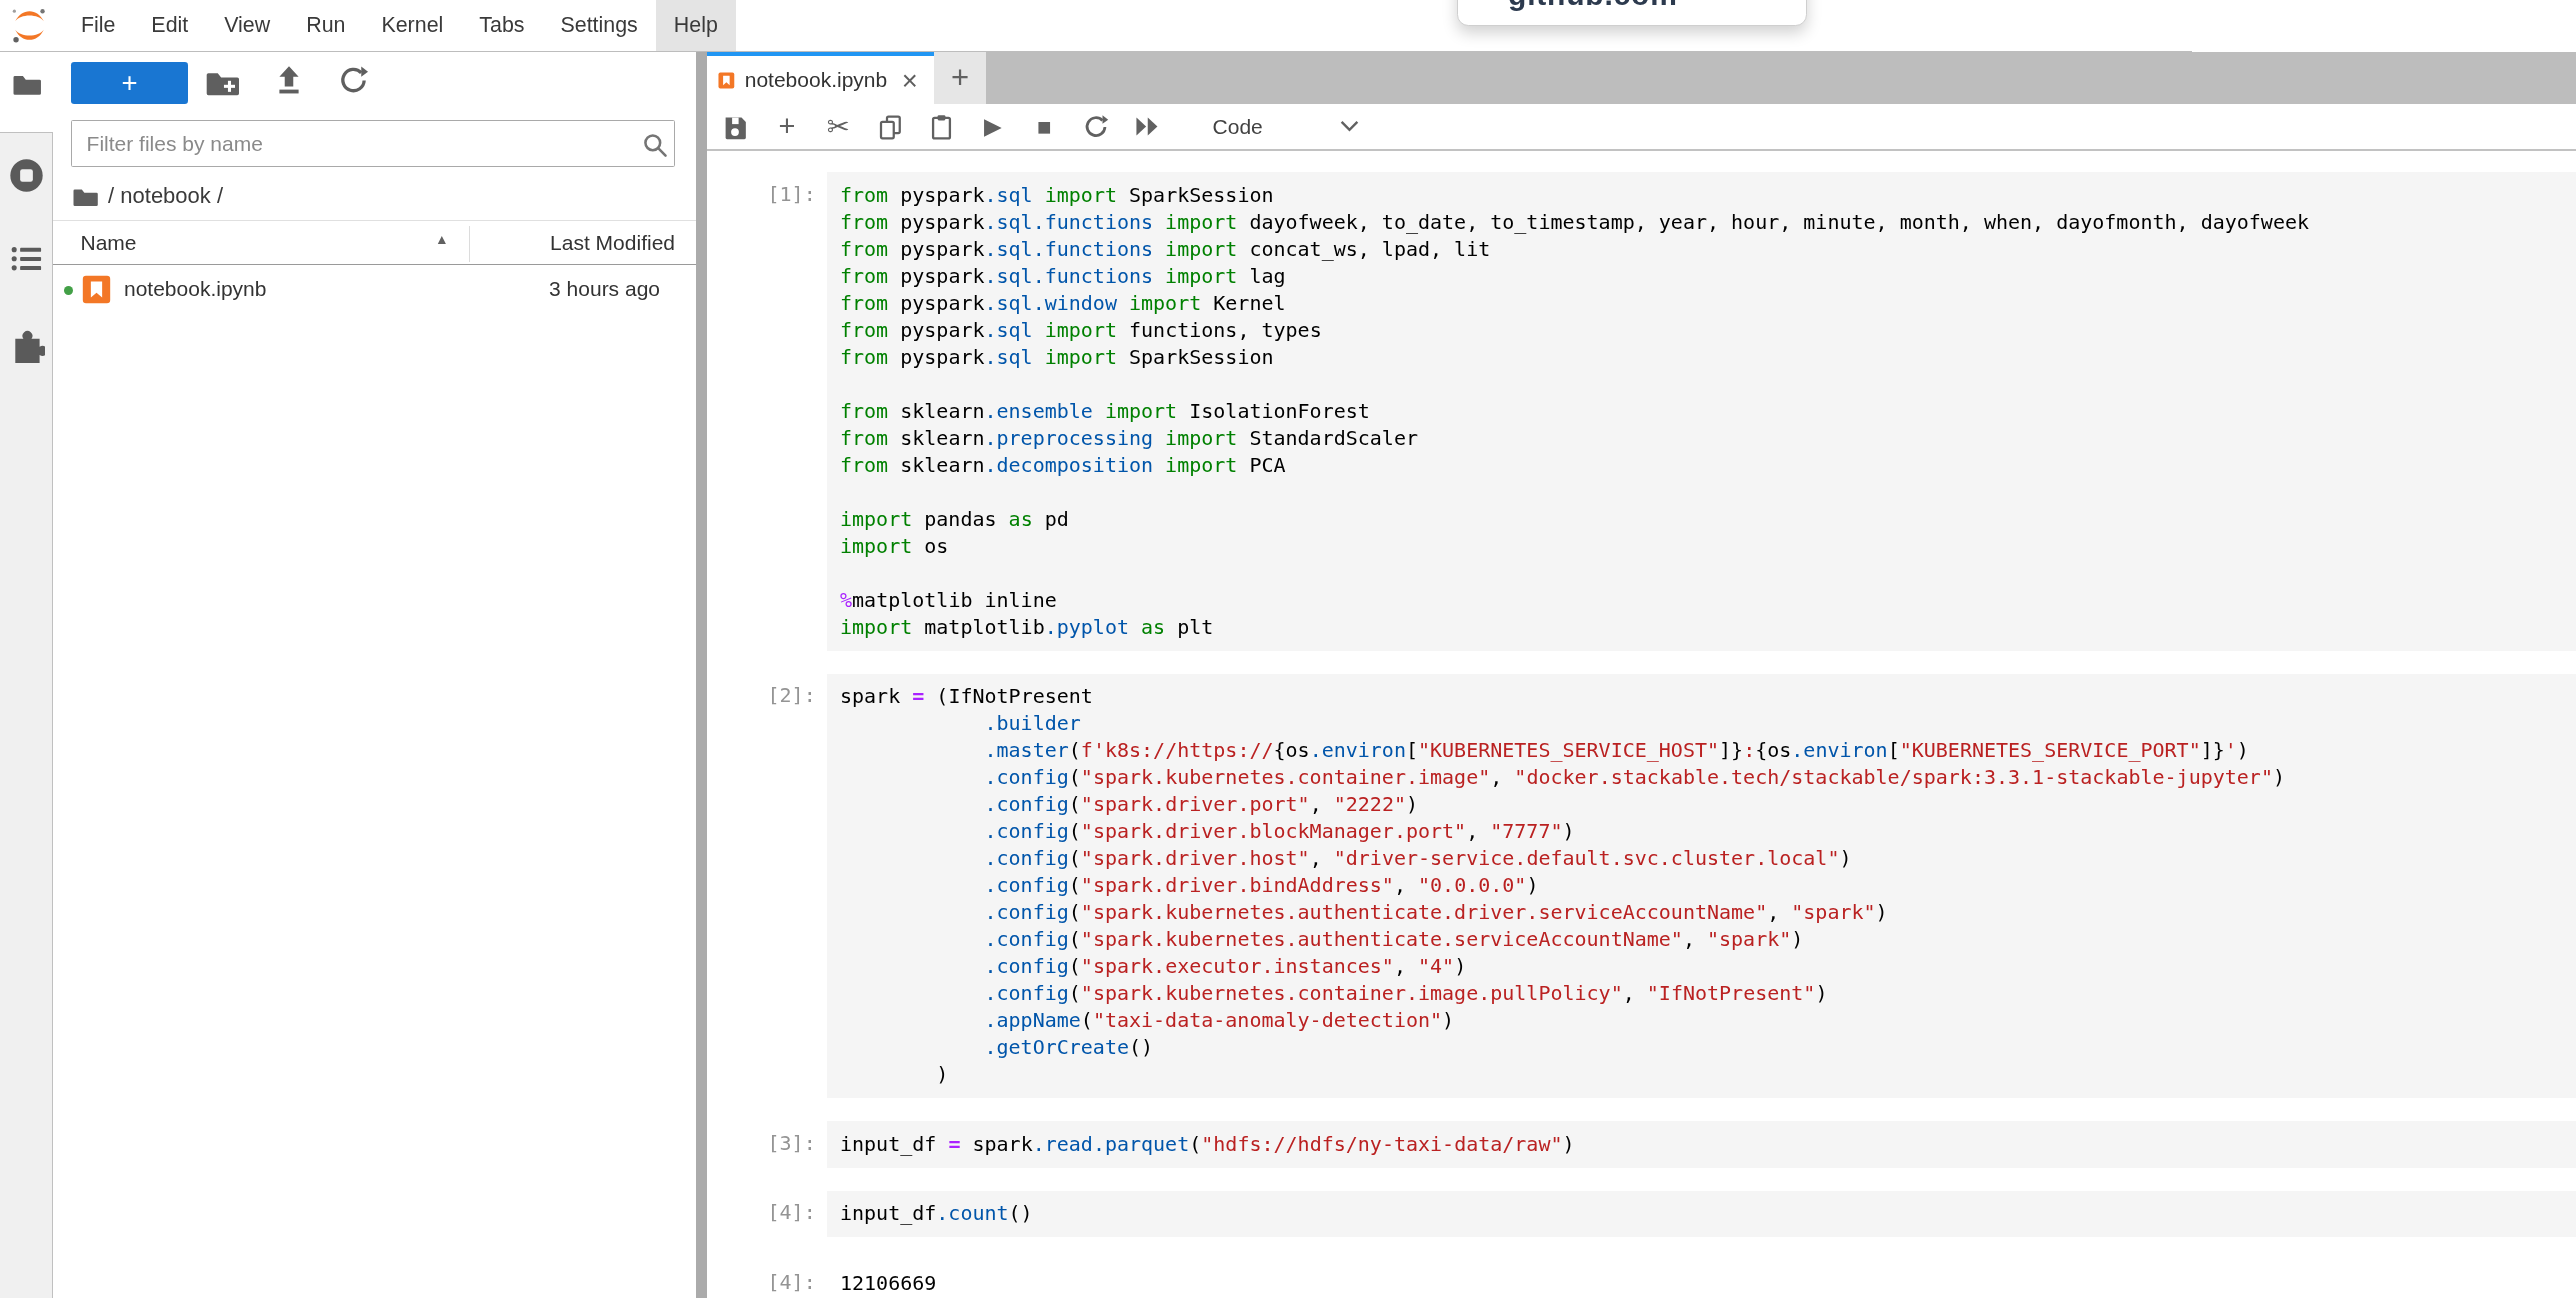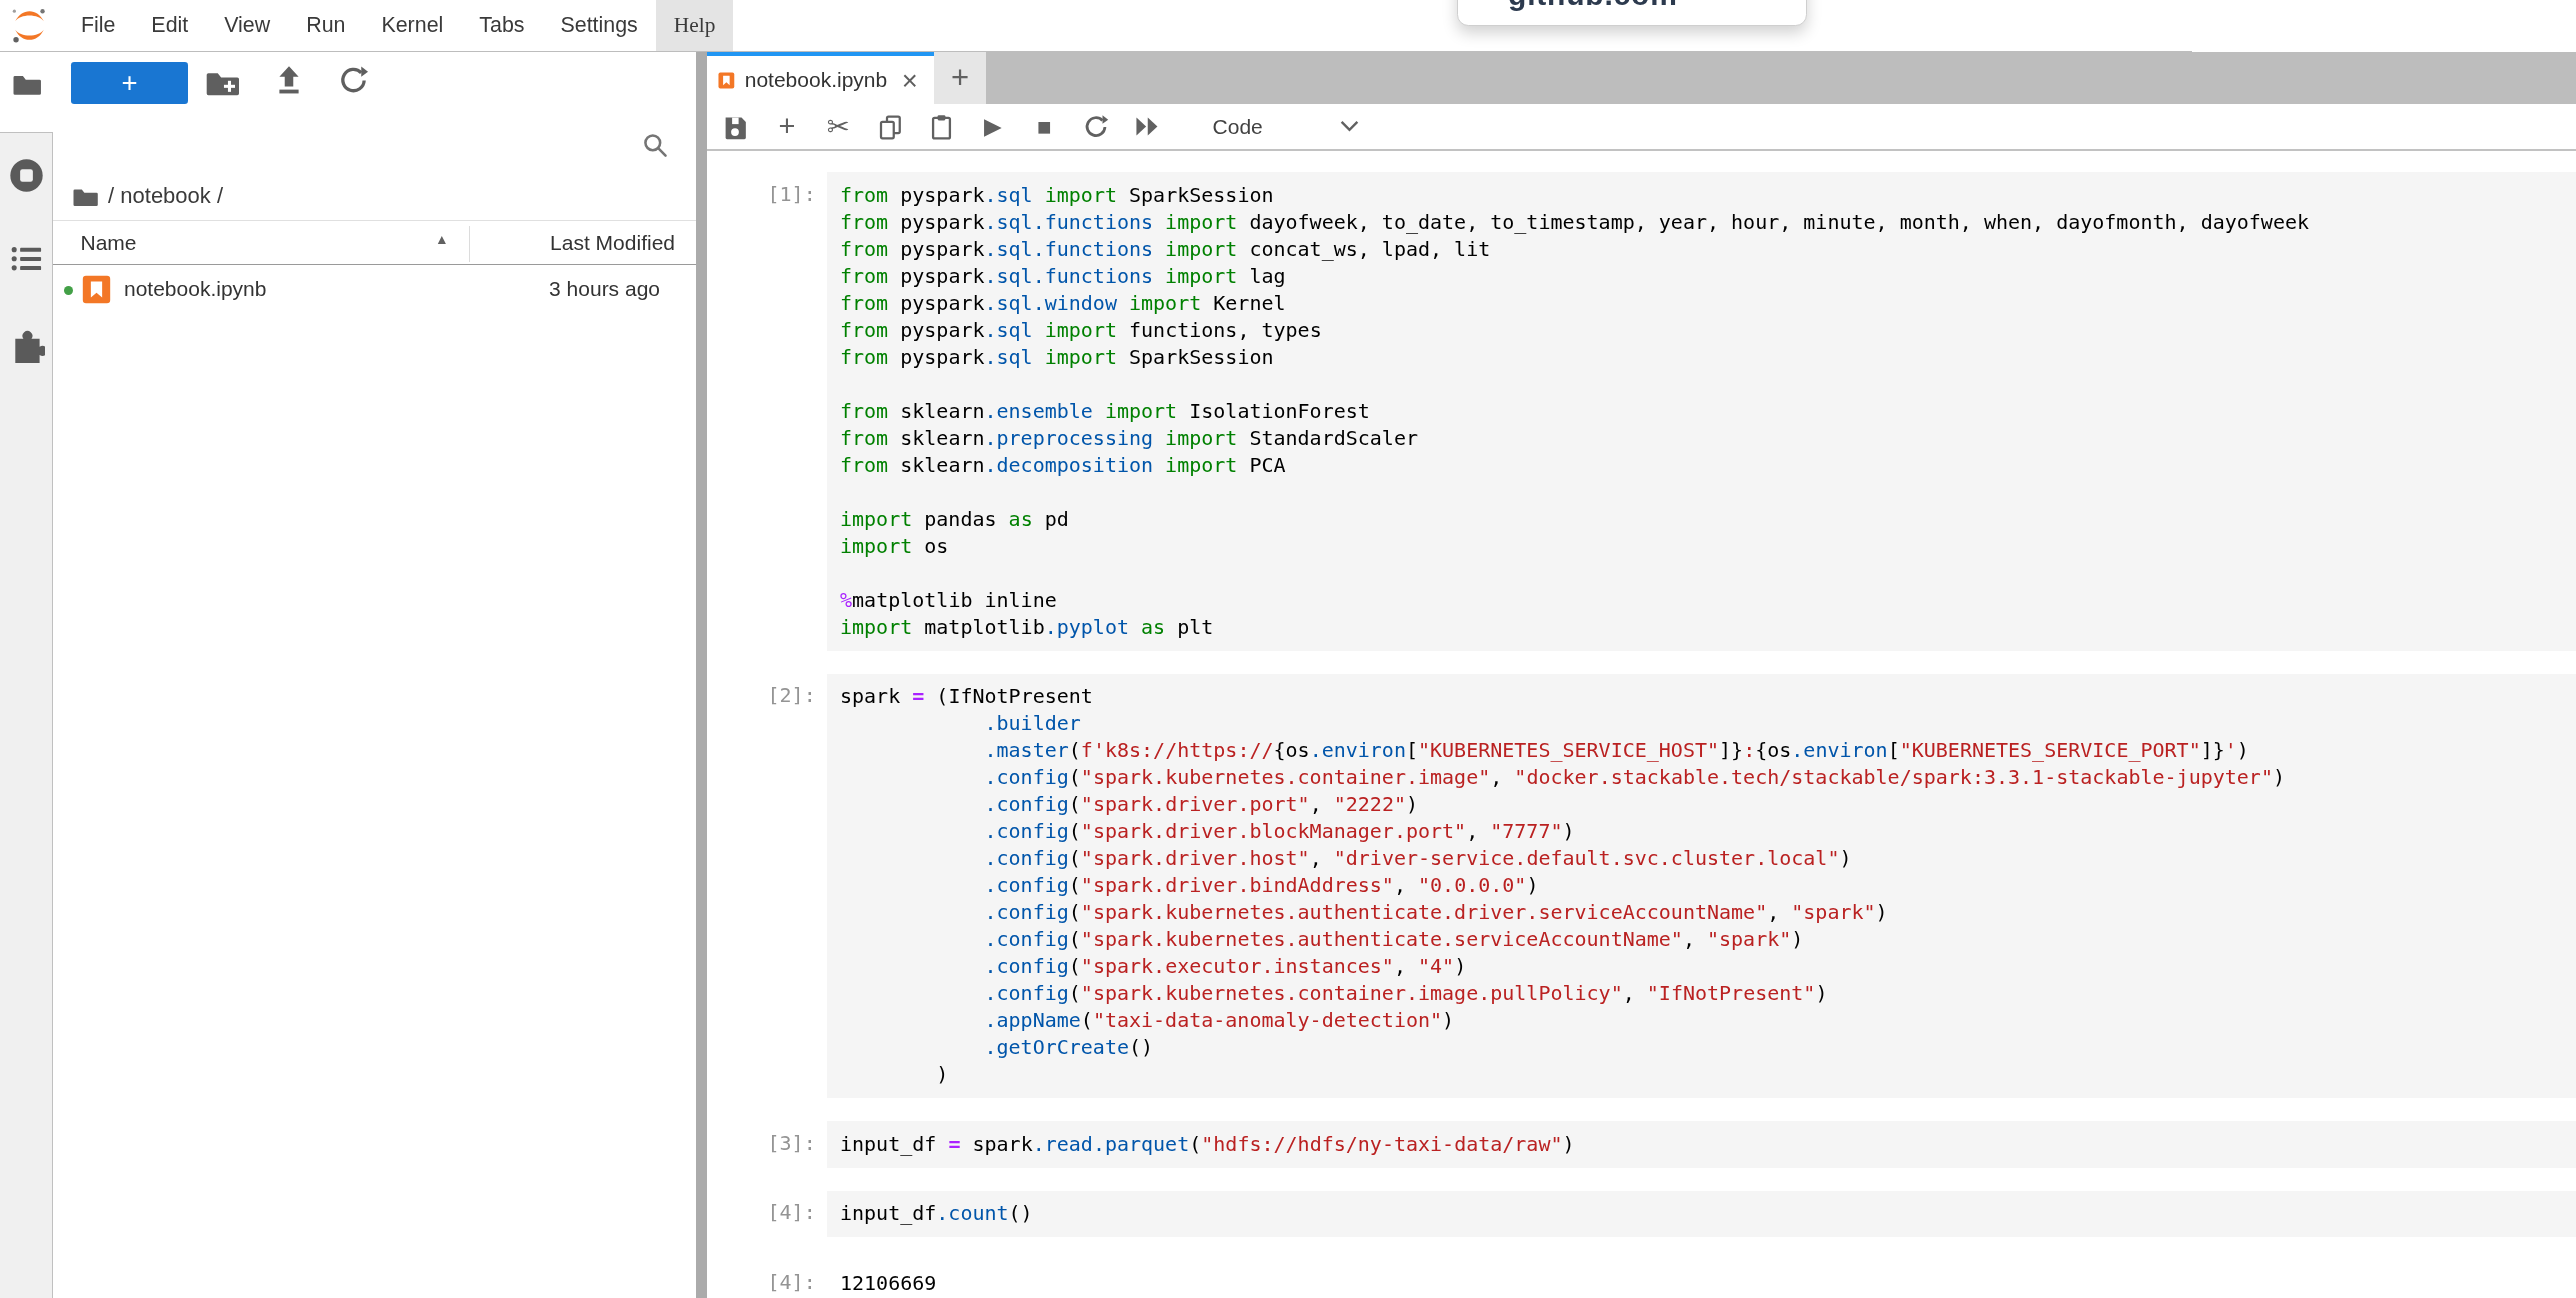--- a/index.html
+++ b/index.html
@@ -4,21 +4,21 @@
 <style>
   * { margin:0; padding:0; box-sizing:border-box; }
   html,body { width:2576px; height:1299px; overflow:hidden; background:#fff;
     font-family:"Liberation Sans", sans-serif; }
 
   
   .menubar { position:absolute; left:0; top:0; width:2192px; height:52px; background:#fff;
     border-bottom:1.6px solid #bdbdbd; display:flex; align-items:stretch; z-index:5; }
   .logo { width:37px; height:37px; margin:6.5px 14.6px 0 11.3px; flex:none; }
   .menu-item { display:flex; align-items:center; padding:0 18px; font-size:21.4px; color:#3a3a3a; }
-  .menu-item.hl { background:#e4e4e4;font-family:Liberation Serif, serif; }
+  .menu-item.hl { background:#e4e4e4; }
 
   
   .popup { position:absolute; left:1457px; top:-53px; width:350px; height:79px; background:#fff;
     border:0.8px solid #cfcfcf; border-radius:0 0 11.3px 11.3px; box-shadow:0 6.5px 14.6px rgba(0,0,0,.18);
     z-index:50; overflow:hidden; }
   .popup span { position:absolute; left:50px; bottom:13px; font-size:30px; font-weight:600;
     color:#2c3a4e; letter-spacing:0.8px; }
 
   
   .dock { position:absolute; left:0; top:52px; width:53px; bottom:0; background:#fff; z-index:3; }
@@ -155,20 +155,21 @@
       <polygon points="15,2 24,12 19,12 19,21 11,21 11,12 6,12" fill="#5f5f5f"></polygon>
       <rect x="6" y="24" width="18" height="3.6" fill="#5f5f5f"></rect>
     </svg>
   </div>
   <div class="fb-toolicon" style="left:285px; top:13px;">
     <svg width="31" height="31" viewBox="0 0 32 32">
       <path d="M24 8 A11 11 0 1 0 27 16" fill="none" stroke="#5f5f5f" stroke-width="3.4"></path>
       <polygon points="24,1.5 24,12 31,7" fill="#5f5f5f"></polygon>
     </svg>
   </div>
+  <input class="fb-filter" placeholder="Filter files by name" style="">
   <div class="fb-search">
     <svg width="27.5" height="27.5" viewBox="0 0 28 28">
       <circle cx="12" cy="12" r="7.5" fill="none" stroke="#757575" stroke-width="2.6"></circle>
       <line x1="17.5" y1="17.5" x2="25" y2="25" stroke="#757575" stroke-width="2.6" stroke-linecap="round"></line>
     </svg>
   </div>
   <div class="fb-crumb">
     <svg width="26" height="23" viewBox="0 0 40 36">
       <path d="M2 9 a2 2 0 0 1 2 -2 h11 l4 5 h19 a2 2 0 0 1 2 2 v17 a2 2 0 0 1 -2 2 H4 a2 2 0 0 1 -2 -2 z" fill="#5f5f5f"></path>
     </svg>

